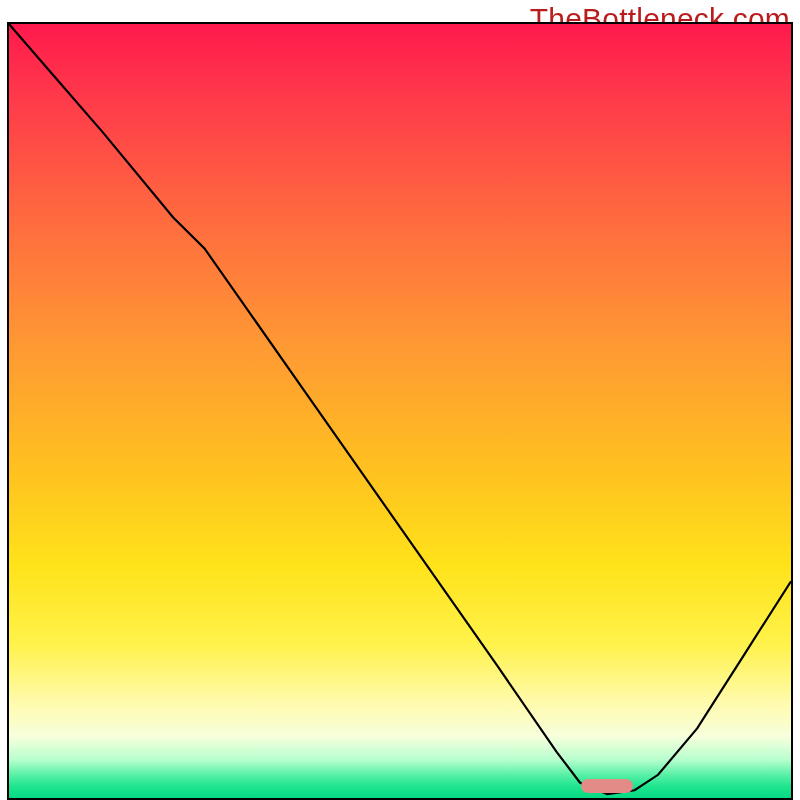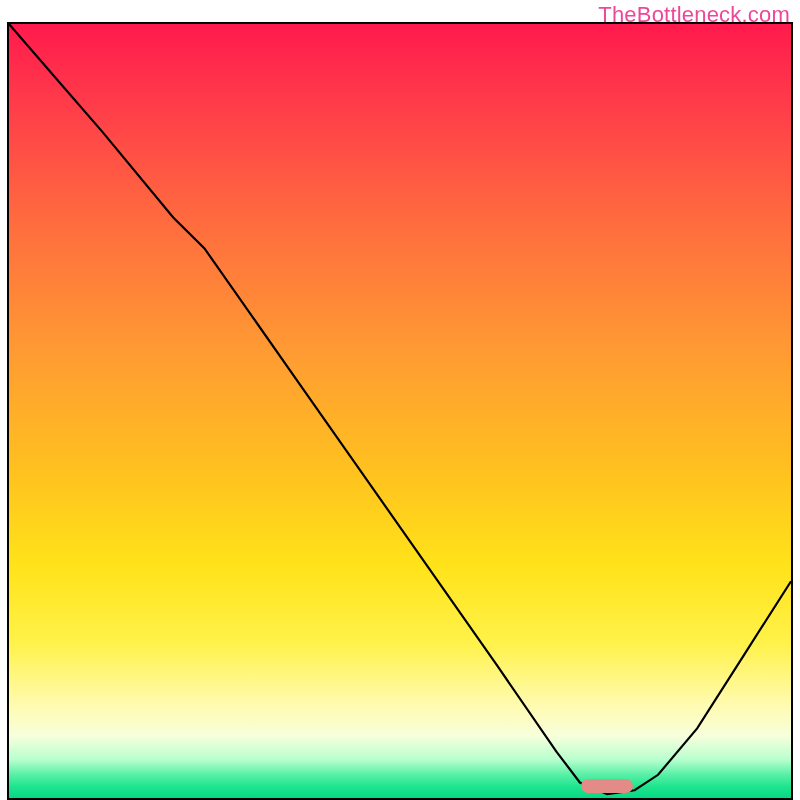--- a/index.html
+++ b/index.html
@@ -45,22 +45,22 @@
   svg.curve {
     position: absolute;
     inset: 0;
     width: 100%;
     height: 100%;
   }
   .watermark {
     position: absolute;
     top: 2px;
     right: 10px;
-    color: #ec4899;
-    font-size: 22px;
+    color: #b91c1c;
+    font-size: 30px;
     letter-spacing: 0.2px;
   }
   .optimal-marker {
     position: absolute;
     width: 52px;
     height: 14px;
     border-radius: 7px;
     background: #e38b86;
     transform: translate(-50%, -50%);
   }

